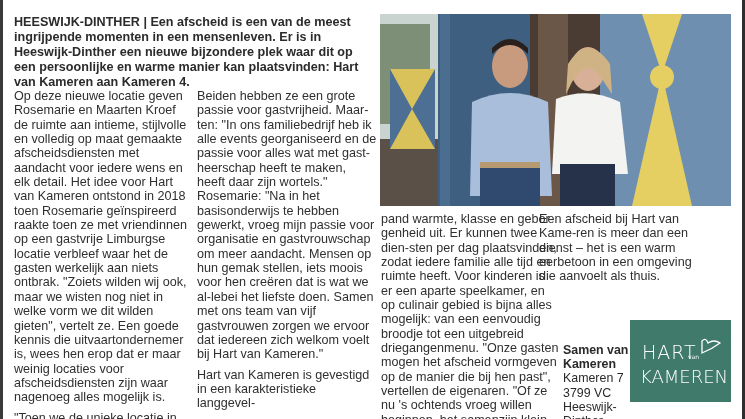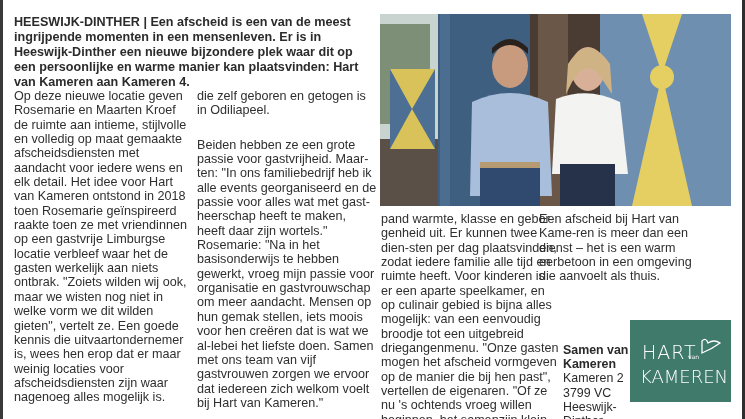--- a/index.html
+++ b/index.html
@@ -7,21 +7,21 @@
     width:745px; height:419px; overflow:hidden; position:relative;
     background:#ffffff; font-family:"Liberation Sans", sans-serif; color:#2a2a2a;
   }
   .frame-left { position:absolute; left:0; top:0; width:3px; height:419px; background:#3a3a3a; }
   .frame-right { position:absolute; right:0; top:0; width:3px; height:419px; background:#2e2e2e; }
   .intro {
     position:absolute; left:14px; top:15px; width:360px;
     font-weight:bold; font-size:12.6px; line-height:15px; color:#2b2b2b;
   }
   .col { position:absolute; font-size:12.6px; line-height:14.35px; color:#2f2f2f; }
-  .col p { margin:0 0 20px 0; }
+  .col p { margin:0 0 6px 0; }
   .col1 { left:14px; top:89px; width:178px; }
   .col2 { left:197px; top:89px; width:180px; }
   .col3 { left:381px; top:212px; width:178px; }
   .col4 { left:539px; top:212px; width:170px; }
   .photo {
     position:absolute; left:380px; top:14px; width:351px; height:192px; overflow:hidden;
     background:#5f7fa0;
   }
   .address { position:absolute; left:563px; top:343px; width:80px; font-size:12.4px; line-height:14.2px; color:#2a2a2a; }
   .address .bold { font-weight:bold; }
@@ -38,21 +38,20 @@
 <div class="frame-right"></div>
 
 <div class="intro">HEESWIJK-DINTHER | Een afscheid is een van de meest ingrijpende momenten in een mensenleven. Er is in Heeswijk-Dinther een nieuwe bijzondere plek waar dit op een persoonlijke en warme manier kan plaatsvinden: Hart van Kameren aan Kameren 4.</div>
 
 <div class="col col1">
   <p>Op deze nieuwe locatie geven Rosemarie en Maarten Kroef de ruimte aan intieme, stijlvolle en volledig op maat gemaakte afscheidsdiensten met aandacht voor iedere wens en elk detail. Het idee voor Hart van Kameren ontstond in 2018 toen Rosemarie geïnspireerd raakte toen ze met vriendinnen op een gastvrije Limburgse locatie verbleef waar het de gasten werkelijk aan niets ontbrak. "Zoiets wilden wij ook, maar we wisten nog niet in welke vorm we dit wilden gieten", vertelt ze. Een goede kennis die uitvaartondernemer is, wees hen erop dat er maar weinig locaties voor afscheidsdiensten zijn waar nagenoeg alles mogelijk is.</p>
   <p>"Toen we de unieke locatie in Heeswijk-Dinther zagen, konden we alleen maar dromen over hoe</p>
 </div>
 
 <div class="col col2">
-  <p>die zelf geboren en getogen is in Odiliapeel.</p>
   <p>Beiden hebben ze een grote passie voor gastvrijheid. Maar-ten:  "In ons familiebedrijf heb ik alle events georganiseerd en de passie voor alles wat met gast-heerschap heeft te maken, heeft daar zijn wortels." Rosemarie: "Na in het basisonderwijs te hebben gewerkt, vroeg mijn passie voor organisatie en gastvrouwschap om meer aandacht. Mensen op hun gemak stellen, iets moois voor hen creëren dat is wat we al-lebei het liefste doen. Samen met ons team van vijf gastvrouwen zorgen we ervoor dat iedereen zich welkom voelt bij Hart van Kameren."</p>
   <p>Hart van Kameren is gevestigd in een karakteristieke langgevel-</p>
 </div>
 
 <div class="photo" title="Rosemarie en Maarten Kroef voor blauw-geel geschilderde schuurdeuren">
   <svg width="351" height="192" viewBox="0 0 351 192" xmlns="http://www.w3.org/2000/svg">
 
     <rect x="0" y="0" width="60" height="130" fill="#c9d3cf"></rect>
     <rect x="0" y="10" width="50" height="100" fill="#7e8f78"></rect>
 
@@ -99,17 +98,17 @@
     <text x="6" y="28" fill="#ffffff" font-family="DejaVu Sans, sans-serif" font-size="19" font-weight="300" letter-spacing="1">HART</text>
     <text x="52" y="28" fill="#ffffff" font-family="DejaVu Sans, sans-serif" font-size="6">van</text>
     <path d="M66 22 L66 10 Q70 6 72 12 Q78 8 84 12 Q76 18 66 22 Z" fill="none" stroke="#ffffff" stroke-width="1.3"></path>
     <text x="4" y="52" fill="#ffffff" font-family="DejaVu Sans, sans-serif" font-size="18" font-weight="300">KAMEREN</text>
   </svg>
 </div>
 
 <div class="address">
   <div class="bold">Samen van</div>
   <div class="bold">Kameren</div>
-  <div>Kameren 2</div>
+  <div>Kameren 7</div>
   <div>3799 VC</div>
   <div>Heeswijk-Dinther</div>
 
 </div>
 
 </body></html>

